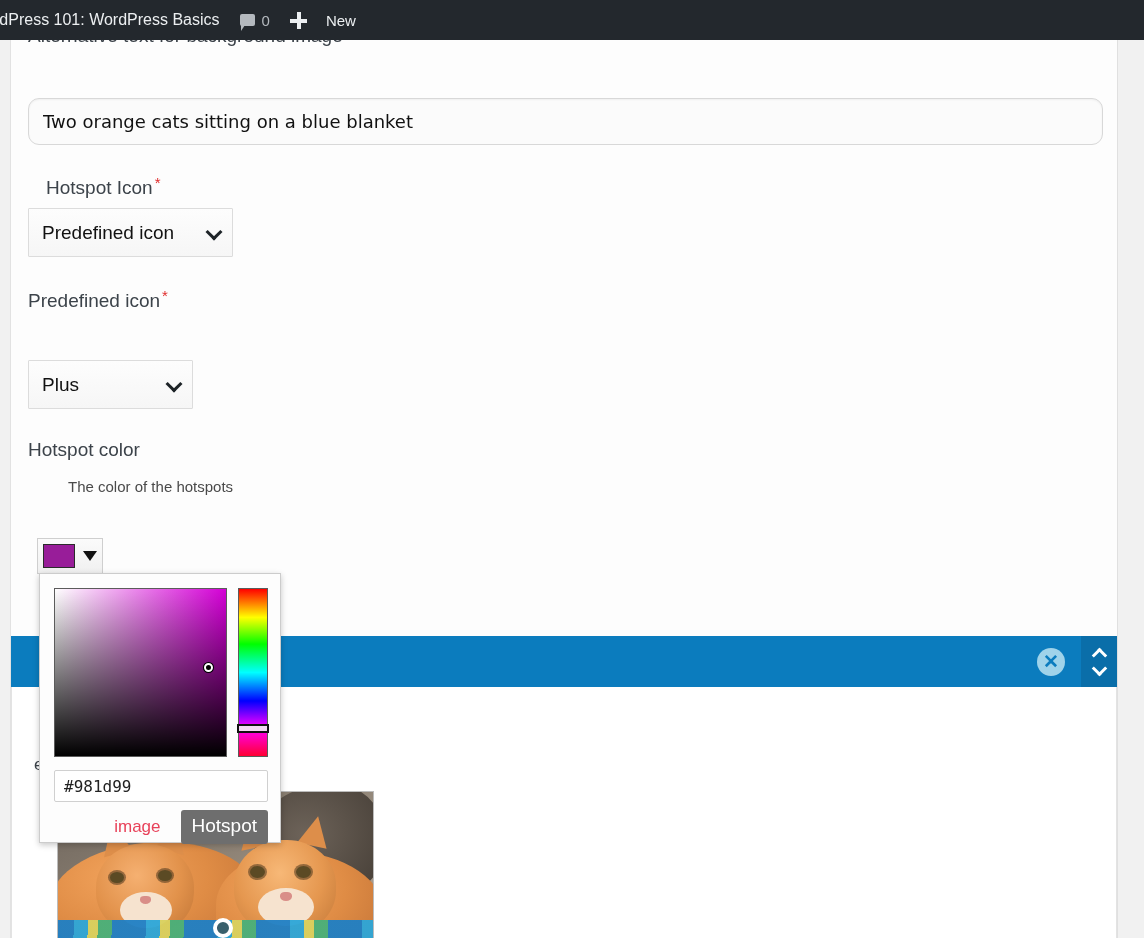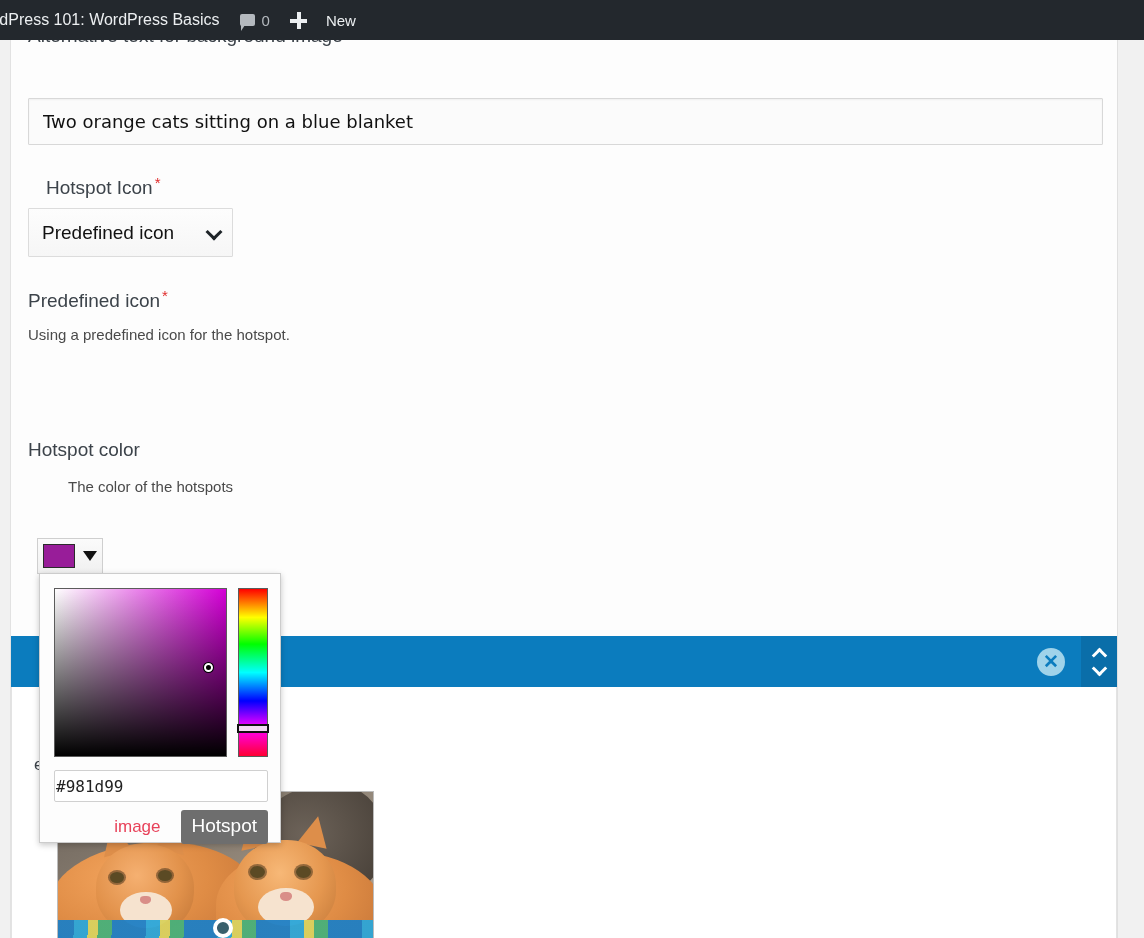--- a/index.html
+++ b/index.html
@@ -81,21 +81,21 @@
   }
 
   
   .txtinput {
     width: 1075px; height: 47px;
     border: 1px solid #d8d8d8;
     background: #fbfbfb;
     font-family: "DejaVu Sans", sans-serif;
     font-size: 18px; color: #111;
     padding: 0 14px;
-    border-radius: 1px;
+    border-radius: 11px;
     box-shadow: inset 0 1px 2px rgba(0,0,0,.05);
   }
 
   
   .sel {
     position: relative;
     height: 49px;
     border: 1px solid #dcdcdc;
     background: linear-gradient(#fdfdfd,#f6f6f6);
     display: flex; align-items: center;
@@ -172,21 +172,21 @@
     border: 2px solid #111;
     background: #f3d9f3;
   }
   #hexinput {
     position: absolute; left: 14px; top: 196px;
     width: 214px; height: 32px;
     border: 1px solid #d0d0d0;
     background: #fff;
     font-family: "DejaVu Sans Mono", monospace;
     font-size: 16px; color: #222;
-    padding: 0 1px;
+    padding: 0 9px;
     border-radius: 2px;
   }
   #pickeractions {
     position: absolute; right: 12px; top: 236px;
     display: flex; align-items: center; gap: 14px;
   }
   #cancel-link {
     color: #e8425a; font-size: 17px;
     cursor: pointer; background: none; border: none;
     font-family: "Liberation Sans", sans-serif;
@@ -372,22 +372,25 @@
     <div class="fieldwrap" style="top:182px;">
       <div class="sel" style="width:205px;">
         <span>Predefined icon</span>
         <span class="chev"></span>
       </div>
     </div>
 
     <div class="fieldwrap" style="top:261px;">
       <span class="f-label">Predefined icon</span><span class="req">*</span>
     </div>
-    <div class="fieldwrap" style="top:299px;">
-      <div class="f-desc">Using a predefined icon for the hotspot.</div>
+    <div class="fieldwrap" style="top:334px;">
+      <div class="sel" style="width:165px;">
+        <span>Plus</span>
+        <span class="chev"></span>
+      </div>
     </div>
 
     <div class="fieldwrap" style="top:413px;">
       <div class="f-label">Hotspot color</div>
     </div>
     <div class="fieldwrap" style="top:451px;margin-left:40px;">
       <div class="f-desc">The color of the hotspots</div>
     </div>
 
     <div id="bluebar">

